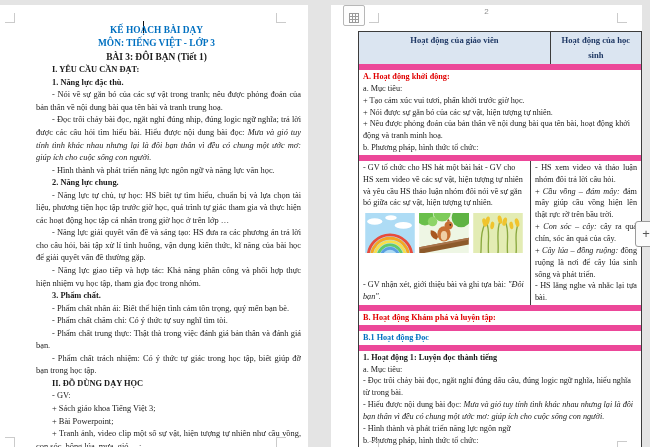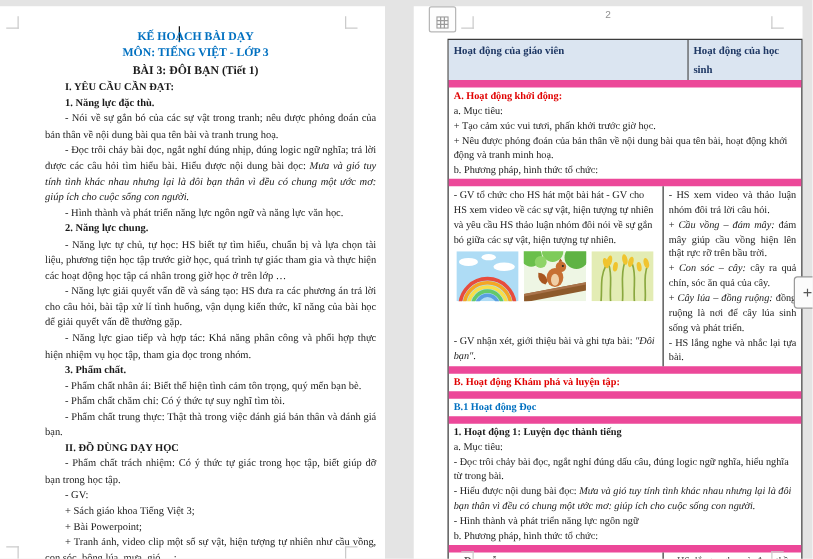--- a/index.html
+++ b/index.html
@@ -33,21 +33,21 @@
   
   .pagenum{position:absolute;left:0;right:0;top:2px;text-align:center;
     font-size:8px;color:#8f8f8f;font-family:"Liberation Sans",sans-serif;}
 
   
   #tbl{position:absolute;left:27px;top:26px;width:282px;border:1px solid #3c3c3c;background:#fff;}
   .tr{display:flex;align-items:stretch;}
   .tr + .tr{border-top:6px solid #ec4899;}
   .td{padding:1px 4px;box-sizing:border-box;}
   .td.h{width:68%;background:var(--table-header-bg,#dbe5f1);color:var(--table-header-text,#1f3864);
-    font-weight:bold;font-size:8.6px;line-height:15px;border-right:1px solid #3c3c3c;}
+    font-weight:bold;text-align:center;font-size:8.6px;line-height:15px;border-right:1px solid #3c3c3c;}
   .td.h.last{width:32%;border-right:none;}
   .td.full{width:100%;}
   .td.tl{width:61%;border-right:1px solid #3c3c3c;}
   .td.trr{flex:1;min-width:0;}
   #tbl .ln{font-size:8.2px;line-height:11.85px;color:#1a1a1a;text-align:left;}
   #tbl .td.trr .ln{text-align:justify;}
   .imgs{display:flex;gap:4px;margin:4px 0 26px 2px;}
   .thumb{width:50px;height:40px;display:block;}
   .thumb svg{width:100%;height:100%;display:block;}
 
@@ -78,42 +78,43 @@
         <div class="ln para"><span>- Đọc trôi chảy bài đọc, ngắt nghỉ đúng nhịp, đúng logic ngữ nghĩa; trả lời được các câu hỏi tìm hiểu bài. Hiểu được nội dung bài đọc: </span><span class="i">Mưa và gió tuy tính tình khác nhau nhưng lại là đôi bạn thân vì đều có chung một ước mơ: giúp ích cho cuộc sống con người.</span></div>
         <div class="ln para"><span>- Hình thành và phát triển năng lực ngôn ngữ và năng lực văn học.</span></div>
         <div class="ln para"><span class="b">2. Năng lực chung.</span></div>
         <div class="ln para"><span>- Năng lực tự chủ, tự học: HS biết tự tìm hiểu, chuẩn bị và lựa chọn tài liệu, phương tiện học tập trước giờ học, quá trình tự giác tham gia và thực hiện các hoạt động học tập cá nhân trong giờ học ở trên lớp …</span></div>
         <div class="ln para"><span>- Năng lực giải quyết vấn đề và sáng tạo: HS đưa ra các phương án trả lời cho câu hỏi, bài tập xử lí tình huống, vận dụng kiến thức, kĩ năng của bài học để giải quyết vấn đề thường gặp.</span></div>
         <div class="ln para"><span>- Năng lực giao tiếp và hợp tác: Khả năng phân công và phối hợp thực hiện nhiệm vụ học tập, tham gia đọc trong nhóm.</span></div>
         <div class="ln para"><span class="b">3. Phẩm chất.</span></div>
         <div class="ln para"><span>- Phẩm chất nhân ái: Biết thể hiện tình cảm tôn trọng, quý mến bạn bè.</span></div>
         <div class="ln para"><span>- Phẩm chất chăm chỉ: Có ý thức tự suy nghĩ tìm tòi.</span></div>
         <div class="ln para"><span>- Phẩm chất trung thực: Thật thà trong việc đánh giá bản thân và đánh giá bạn.</span></div>
+        <div class="ln para"><span>- Phẩm chất trách nhiệm: Có ý thức tự giác trong học tập, biết giúp đỡ bạn trong học tập.</span></div>
         <div class="ln para"><span class="b">II. ĐỒ DÙNG DẠY HỌC</span></div>
-        <div class="ln para"><span>- Phẩm chất trách nhiệm: Có ý thức tự giác trong học tập, biết giúp đỡ bạn trong học tập.</span></div>
         <div class="ln para"><span>- GV:</span></div>
         <div class="ln para"><span>+ Sách giáo khoa Tiếng Việt 3;</span></div>
         <div class="ln para"><span>+ Bài Powerpoint;</span></div>
         <div class="ln para"><span>+ Tranh ảnh, video clip một số sự vật, hiện tượng tự nhiên như cầu vồng, con sóc, bông lúa, mưa, gió,…;</span></div>
         <div class="ln para"><span>- HS: Sách giáo khoa Tiếng Việt 3, vở bài tập.</span></div>
       </div>
   </div>
 
   <div class="page" id="page2">
     <div class="pagenum">2</div>
     <div id="tbl">
         <div class="tr head">
           <div class="td h">Hoạt động của giáo viên</div>
           <div class="td h last">Hoạt động của học sinh</div>
         </div>
         <div class="tr">
           <div class="td full">
             <div class="ln "><span class="b c-red">A. Hoạt động khởi động:</span></div>
             <div class="ln "><span>a. Mục tiêu:</span></div>
             <div class="ln "><span>+ Tạo cảm xúc vui tươi, phấn khởi trước giờ học.</span></div>
+            <div class="ln "><span>+ Nói được sự gắn bó của các sự vật, hiện tượng tự nhiên.</span></div>
             <div class="ln "><span>+ Nêu được phỏng đoán của bản thân về nội dung bài qua tên bài, hoạt động khởi động và tranh minh hoạ.</span></div>
             <div class="ln "><span>b. Phương pháp, hình thức tổ chức:</span></div>
           </div>
         </div>
         <div class="tr">
           <div class="td tl">
             <div class="ln "><span>- GV tổ chức cho HS hát một bài hát - GV cho HS xem video về các sự vật, hiện tượng tự nhiên và yêu cầu HS thảo luận nhóm đôi nói về sự gắn bó giữa các sự vật, hiện tượng tự nhiên.</span></div>
             <div class="ln imgs">
               <span class="thumb">
                 <svg viewBox="0 0 52 42">

